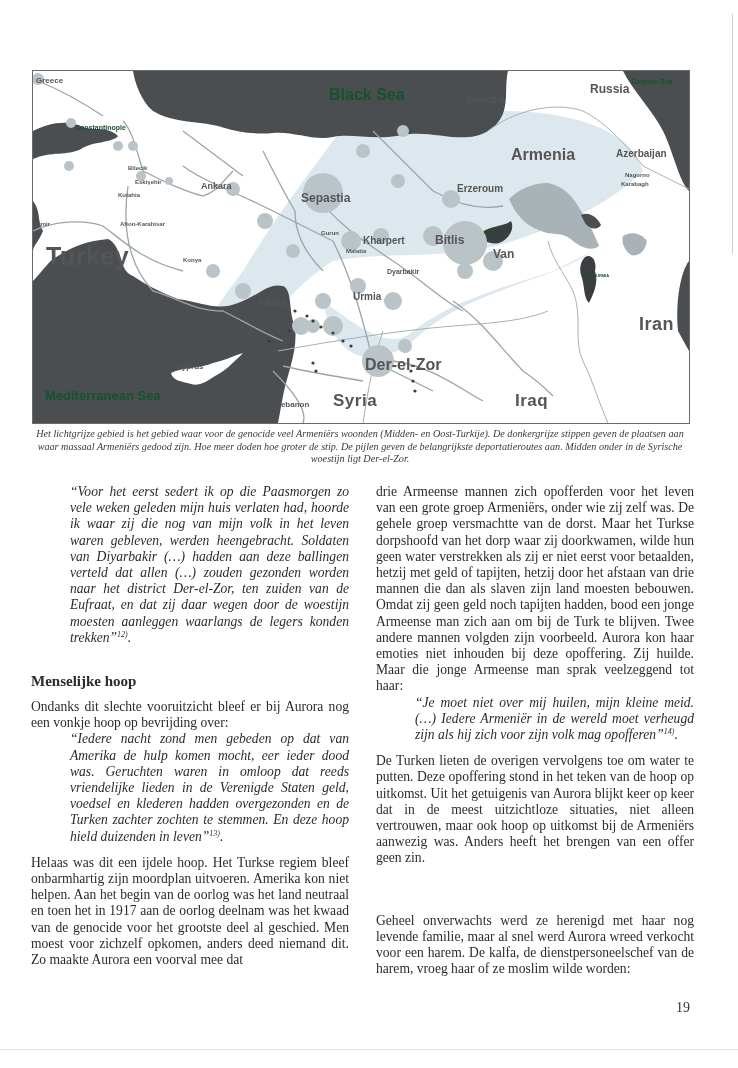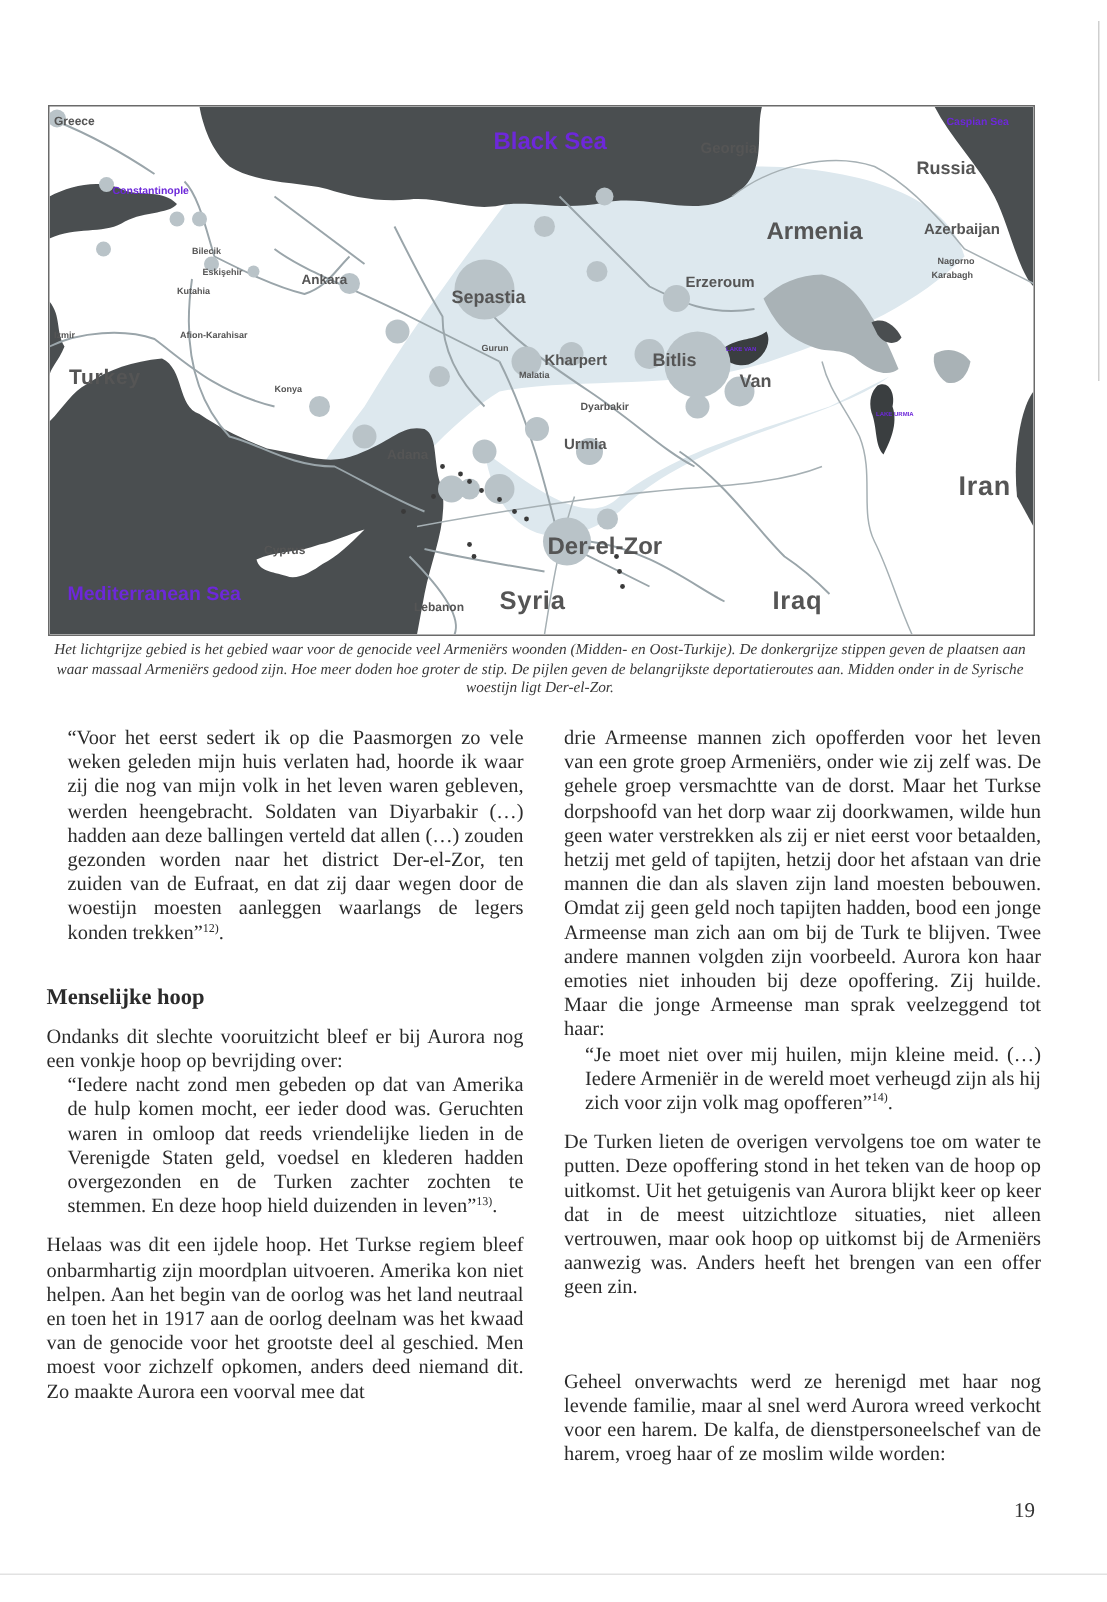--- a/index.html
+++ b/index.html
@@ -3,35 +3,35 @@
   <meta charset="utf-8">
   <style>
     html, body { margin: 0; padding: 0; background: #ffffff; }
     body { width: 738px; height: 1068px; position: relative; overflow: hidden; font-family: "Liberation Serif", serif; color: #2b2b2b; }
     .page-edge-right { position: absolute; left: 732px; top: 14px; width: 1px; height: 240px; background: #cfcfcf; }
     .page-edge-bottom { position: absolute; left: 0; top: 1049px; width: 738px; height: 1px; background: #e2e2e2; }
 
     .map { position: absolute; left: 32px; top: 70px; width: 656px; height: 352px; border: 1px solid #6a6a6a; background: #ffffff; overflow: hidden; }
     .map svg { position: absolute; left: 0; top: 0; }
     .lbl { position: absolute; font-family: "Liberation Sans", sans-serif; font-weight: bold; white-space: nowrap; line-height: 1; }
-    .lbl.w { color: #6d28d9; }
+    .lbl.w { color: #14532d; }
     .lbl.d { color: #555555; }
-    .lbl.big { font-size: 14px; letter-spacing: 0.5px; }
+    .lbl.big { font-size: 25px; letter-spacing: 0.5px; }
     .lbl.sea { font-size: 14px; }
     .lbl.med { font-size: 12px; }
     .lbl.sm { font-size: 8px; }
     .lbl.xs { font-size: 6px; }
 
     .caption { position: absolute; left: 32px; top: 428px; width: 656px; font-style: italic; font-size: 10.2px; line-height: 12.6px; text-align: center; color: #3a3a3a; }
 
     .col { position: absolute; top: 484px; width: 318px; font-size: 13.6px; line-height: 16.2px; text-align: justify; }
     .col.left { left: 31px; }
     .col.right { left: 376px; }
     .col p { margin: 0; }
-    .col p.quote { margin-left: 14px; }
+    .col p.quote { font-style: italic; margin-left: 39px; }
     .col h2 { font-size: 15px; font-weight: bold; margin: 0; line-height: 16px; text-align: left; }
     .col sup { font-size: 8px; vertical-align: 5px; line-height: 0; }
     .gap-sm { height: 10px; }
     .gap-md { height: 27px; }
     .gap-lg { height: 36px; }
 
     .page-number { position: absolute; left: 660px; top: 1000px; width: 30px; text-align: right; font-size: 14px; color: #333; }
   </style>
 </head>
 <body>
@@ -138,21 +138,21 @@
       <circle cx="380" cy="310" r="1.6"></circle>
       <circle cx="382" cy="320" r="1.6"></circle>
       <circle cx="256" cy="260" r="1.6"></circle>
       <circle cx="236" cy="270" r="1.6"></circle>
     </g>
   </svg>
 
   <span class="lbl d sm" style="left:3px;top:6px;">Greece</span>
   <span class="lbl w sea" style="left:296px;top:16px;font-size:16px;">Black Sea</span>
   <span class="lbl d sm" style="left:434px;top:24px;font-size:10px;">Georgia</span>
-  <span class="lbl d med" style="left:578px;top:12px;margin-top:23px;">Russia</span>
+  <span class="lbl d med" style="left:557px;top:12px;">Russia</span>
   <span class="lbl w xs" style="left:598px;top:7px;font-size:7px;">Caspian Sea</span>
   <span class="lbl w xs" style="left:42px;top:53px;font-size:7px;">Constantinople</span>
   <span class="lbl d xs" style="left:95px;top:94px;">Bilecik</span>
   <span class="lbl d xs" style="left:102px;top:108px;">Eskişehir</span>
   <span class="lbl d xs" style="left:85px;top:121px;">Kutahia</span>
   <span class="lbl d sm" style="left:168px;top:111px;font-size:9px;">Ankara</span>
   <span class="lbl d xs" style="left:3px;top:150px;">Izmir</span>
   <span class="lbl d xs" style="left:87px;top:150px;">Afion-Karahisar</span>
   <span class="lbl d med" style="left:268px;top:121px;">Sepastia</span>
   <span class="lbl d sm" style="left:424px;top:113px;font-size:10px;">Erzeroum</span>
@@ -164,21 +164,21 @@
   <span class="lbl d xs" style="left:150px;top:186px;">Konya</span>
   <span class="lbl d xs" style="left:288px;top:159px;">Gurun</span>
   <span class="lbl d xs" style="left:313px;top:177px;">Malatia</span>
   <span class="lbl d sm" style="left:330px;top:165px;font-size:10px;">Kharpert</span>
   <span class="lbl d med" style="left:402px;top:163px;">Bitlis</span>
   <span class="lbl w xs" style="left:451px;top:160px;font-size:4px;">LAKE VAN</span>
   <span class="lbl d med" style="left:460px;top:177px;">Van</span>
   <span class="lbl w xs" style="left:551px;top:203px;font-size:4px;">LAKE URMIA</span>
   <span class="lbl d xs" style="left:354px;top:197px;font-size:7px;">Dyarbakir</span>
   <span class="lbl d sm" style="left:225px;top:228px;font-size:9px;">Adana</span>
-  <span class="lbl d sm" style="left:320px;top:221px;font-size:10px;margin-left:23px;">Urmia</span>
+  <span class="lbl d sm" style="left:320px;top:221px;font-size:10px;">Urmia</span>
   <span class="lbl d big" style="left:606px;top:244px;font-size:18px;">Iran</span>
   <span class="lbl d sm" style="left:143px;top:292px;font-size:8px;">Cyprus</span>
   <span class="lbl d sm" style="left:332px;top:286px;font-size:16px;">Der-el-Zor</span>
   <span class="lbl w sea" style="left:12px;top:318px;font-size:13px;">Mediterranean Sea</span>
   <span class="lbl d xs" style="left:243px;top:330px;font-size:8px;font-weight:bold;">Lebanon</span>
   <span class="lbl d big" style="left:300px;top:321px;font-size:17px;">Syria</span>
   <span class="lbl d big" style="left:482px;top:321px;font-size:17px;">Iraq</span>
 </div>
 
 <div class="caption">Het lichtgrijze gebied is het gebied waar voor de genocide veel Armeniërs woonden (Midden- en Oost-Turkije). De donkergrijze stippen geven de plaatsen aan waar massaal Armeniërs gedood zijn. Hoe meer doden hoe groter de stip. De pijlen geven de belangrijkste deportatieroutes aan. Midden onder in de Syrische woestijn ligt Der-el-Zor.</div>

